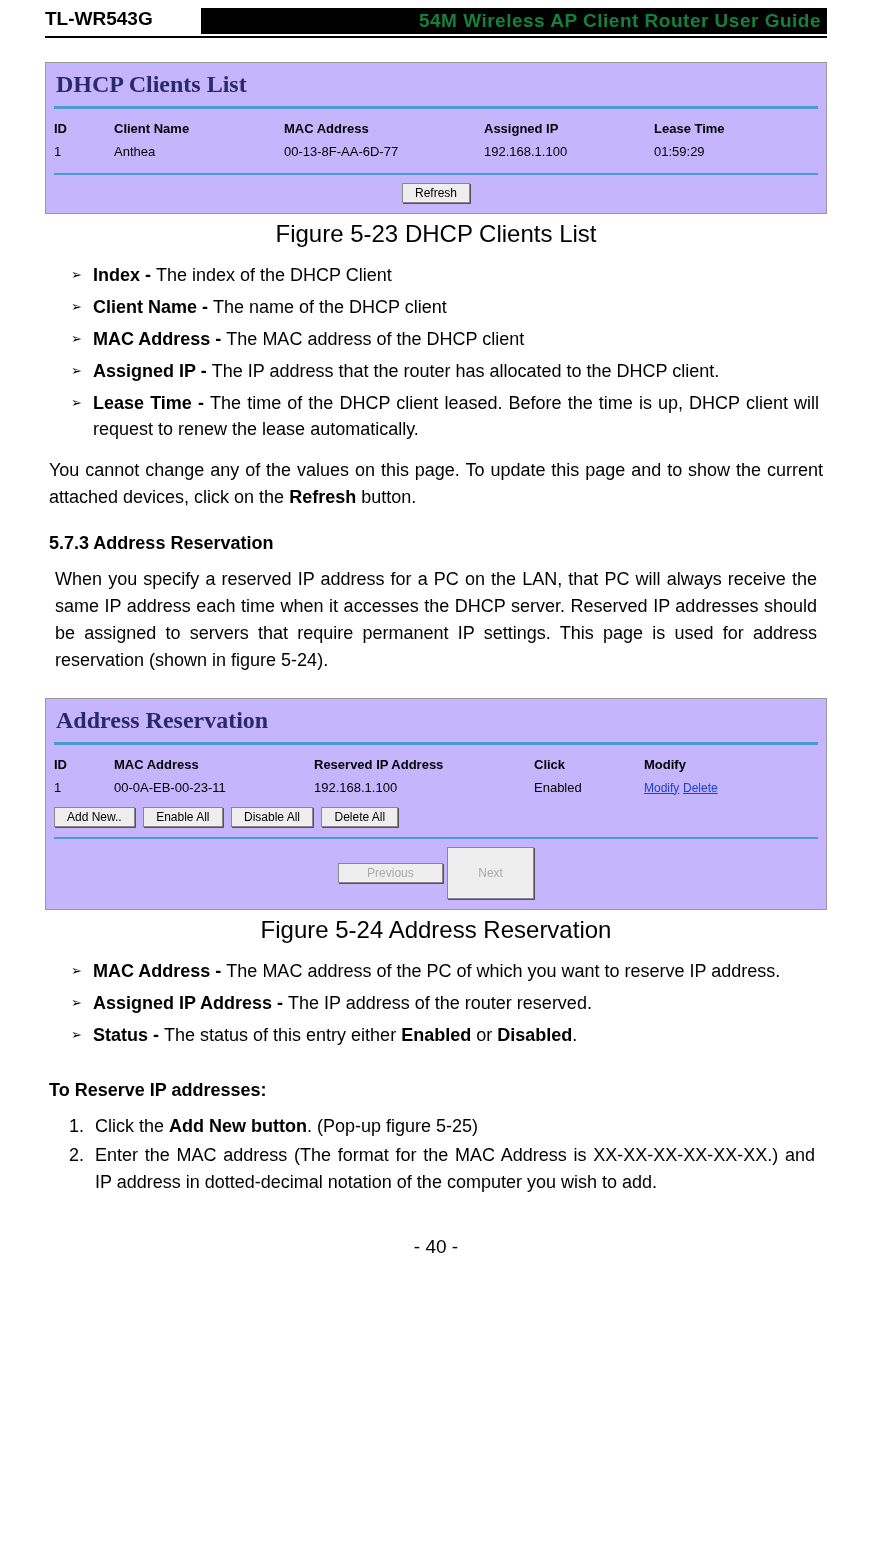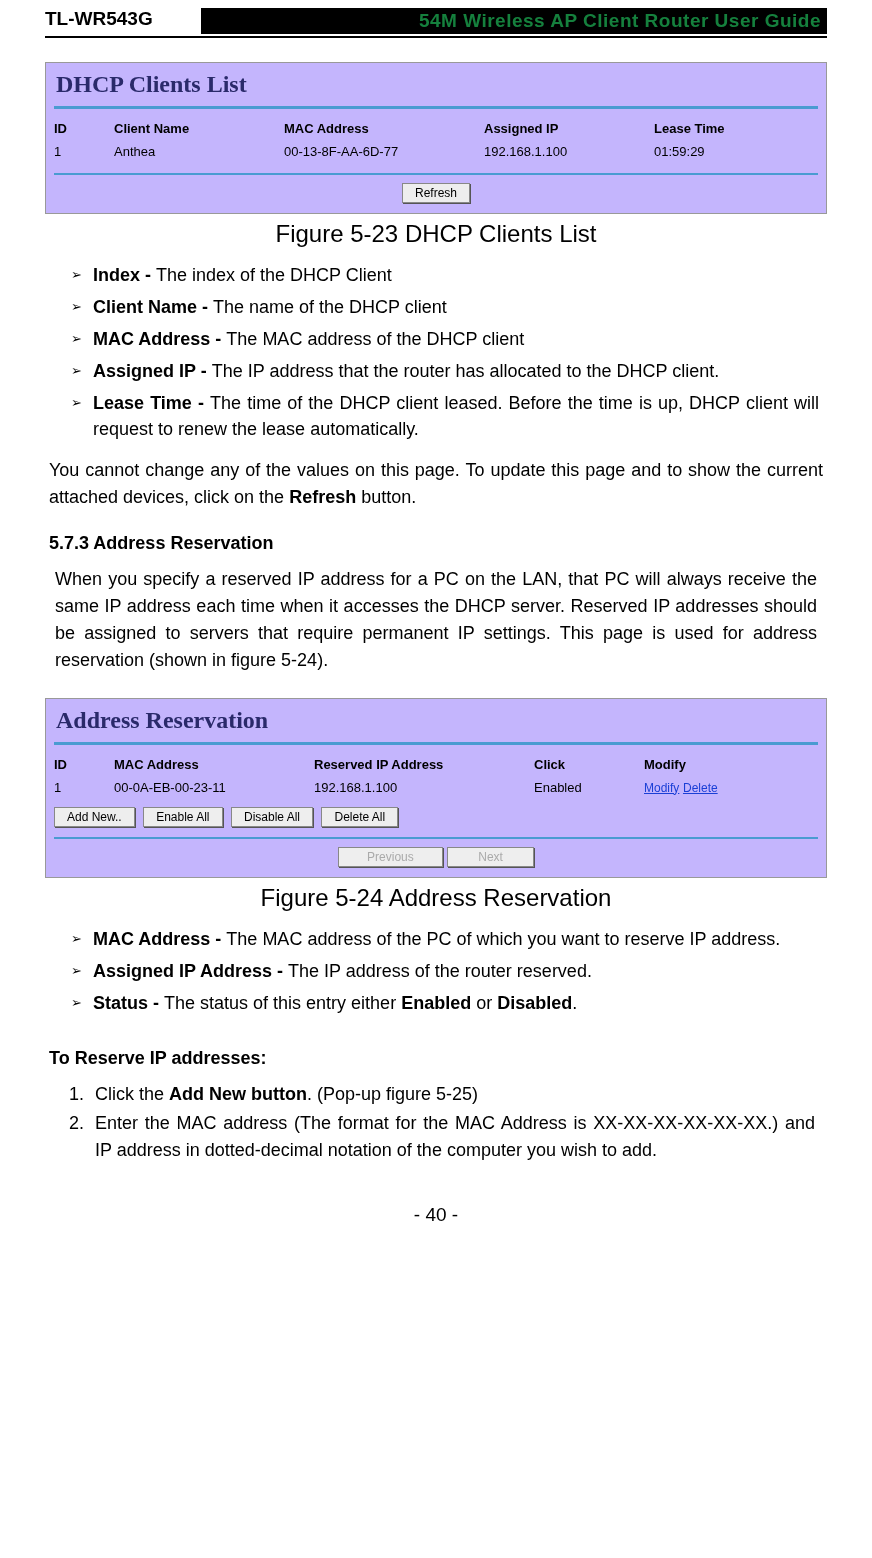--- a/index.html
+++ b/index.html
@@ -203,21 +203,21 @@
       </table>
     <div class="mod-row btn-group">
       <span class="btn">Add New..</span>
       <span class="btn">Enable All</span>
       <span class="btn">Disable All</span>
       <span class="btn">Delete All</span>
     </div>
     <hr class="fig-divider-thin">
     <div class="center">
       <span class="btn btn-dis" style="padding:2px 28px">Previous</span>
-      <span class="btn btn-dis" style="padding:2px 30px">Next</span>
+      <span class="btn btn-dis" style="padding:18px 30px">Next</span>
     </div>
   </div>
   <div class="fig-caption">Figure 5-24    Address Reservation</div>
 
   <ul class="bullets">
     <li><b>MAC Address - </b><span>The MAC address of the PC of which you want to reserve IP address.</span></li>
     <li><b>Assigned IP Address - </b><span>The IP address of the router reserved.</span></li>
     <li><b>Status - </b><span>The status of this entry either </span><b>Enabled</b><span> or </span><b>Disabled</b><span>.</span></li>
   </ul>
 

